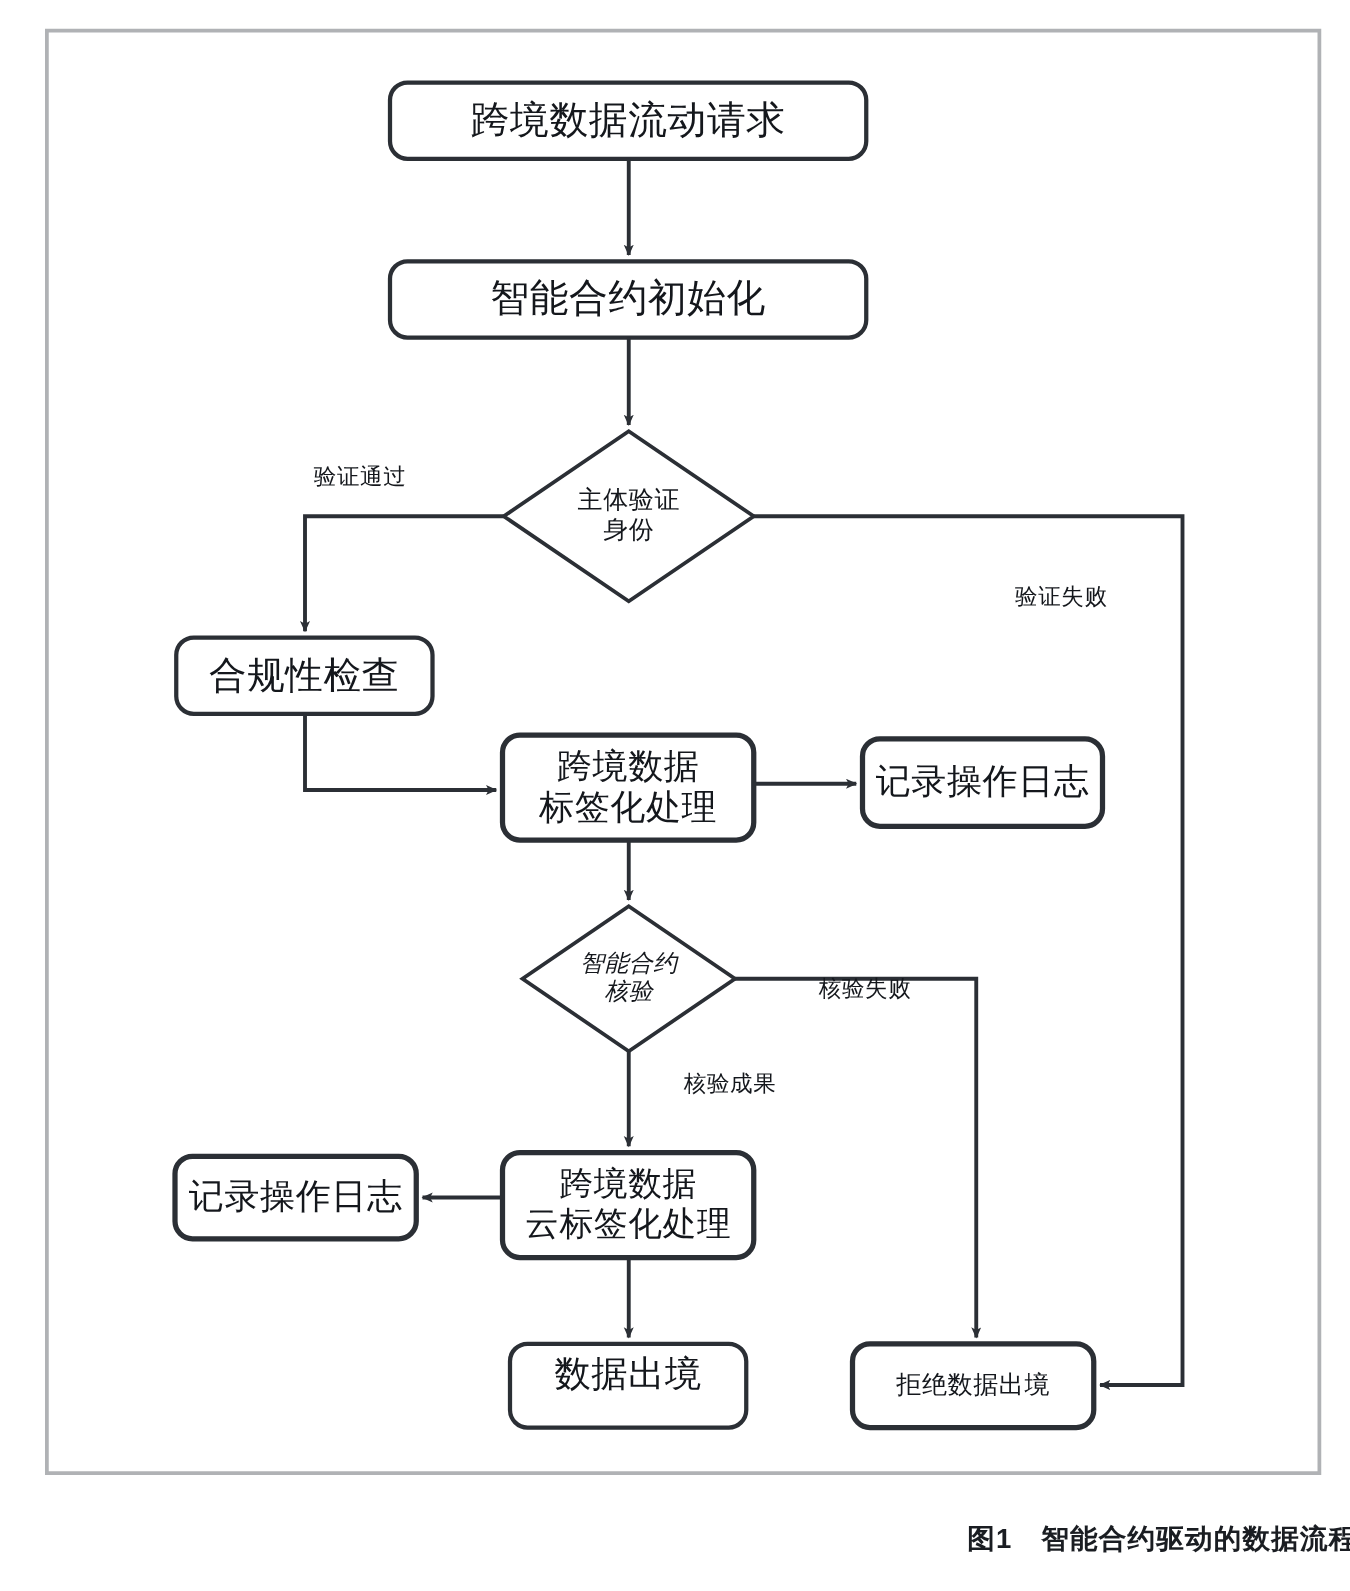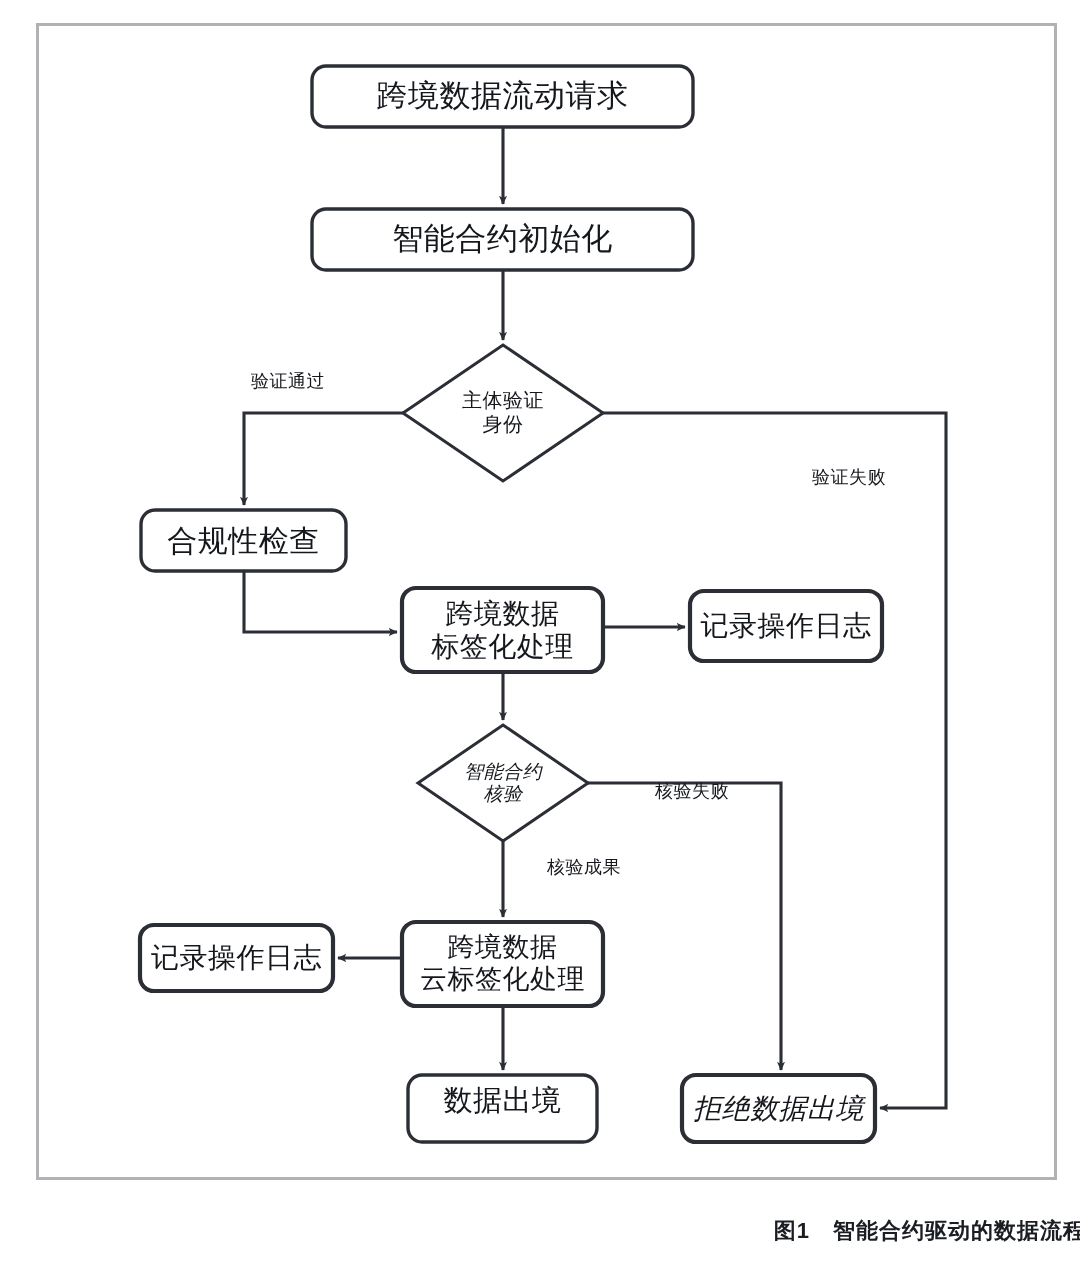--- a/index.html
+++ b/index.html
@@ -141,21 +141,21 @@
   <div class="node-label" style="left:412px; top:748px; width:170px; height:70px; font-size:19px;font-style:italic;">智能合约
 核验</div>
 
   <div class="node-label" style="left:394px; top:922px; width:205px; height:84px; font-size:27px;">跨境数据
 云标签化处理</div>
 
   <div class="node-label" style="left:134px; top:925px; width:193px; height:66px; font-size:28px;">记录操作日志</div>
 
   <div class="node-label" style="left:402px; top:1075px; width:189px; height:51px; font-size:29px;">数据出境</div>
 
-  <div class="node-label" style="left:676px; top:1075px; width:193px; height:67px; font-size:28px;font-style:italic;">拒绝数据出境</div>
+  <div class="node-label" style="left:676px; top:1075px; width:193px; height:67px; font-size:20px;">拒绝数据出境</div>
 
   <div class="edge-label" style="left:245px; top:372px;">验证通过</div>
 
   <div class="edge-label" style="left:806px; top:468px;">验证失败</div>
 
   <div class="edge-label" style="left:649px; top:746px;margin-top:36px;">核验失败</div>
 
   <div class="edge-label" style="left:508px; top:858px;margin-left:33px;">核验成果</div>
 
   <div id="figure-caption">图1　智能合约驱动的数据流程</div>

